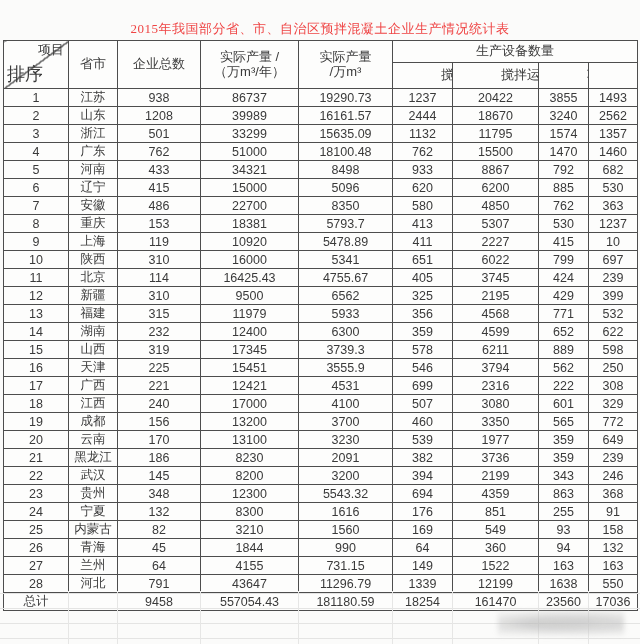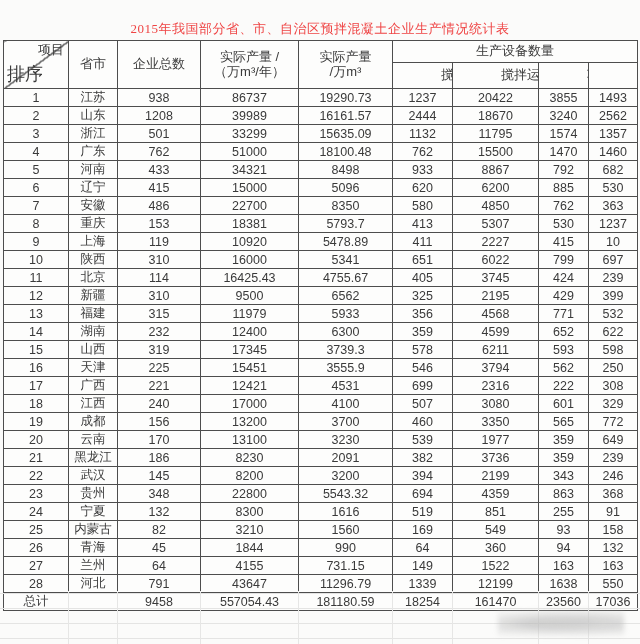--- a/index.html
+++ b/index.html
@@ -259,21 +259,21 @@
         <td>622</td>
       </tr>
       <tr>
         <td>15</td>
         <td>山西</td>
         <td>319</td>
         <td>17345</td>
         <td>3739.3</td>
         <td>578</td>
         <td>6211</td>
-        <td>593</td>
+        <td>889</td>
         <td>598</td>
       </tr>
       <tr>
         <td>16</td>
         <td>天津</td>
         <td>225</td>
         <td>15451</td>
         <td>3555.9</td>
         <td>546</td>
         <td>3794</td>
@@ -343,34 +343,34 @@
         <td>3200</td>
         <td>394</td>
         <td>2199</td>
         <td>343</td>
         <td>246</td>
       </tr>
       <tr>
         <td>23</td>
         <td>贵州</td>
         <td>348</td>
-        <td>22800</td>
+        <td>12300</td>
         <td>5543.32</td>
         <td>694</td>
         <td>4359</td>
         <td>863</td>
         <td>368</td>
       </tr>
       <tr>
         <td>24</td>
         <td>宁夏</td>
         <td>132</td>
         <td>8300</td>
         <td>1616</td>
-        <td>519</td>
+        <td>176</td>
         <td>851</td>
         <td>255</td>
         <td>91</td>
       </tr>
       <tr>
         <td>25</td>
         <td>内蒙古</td>
         <td>82</td>
         <td>3210</td>
         <td>1560</td>

